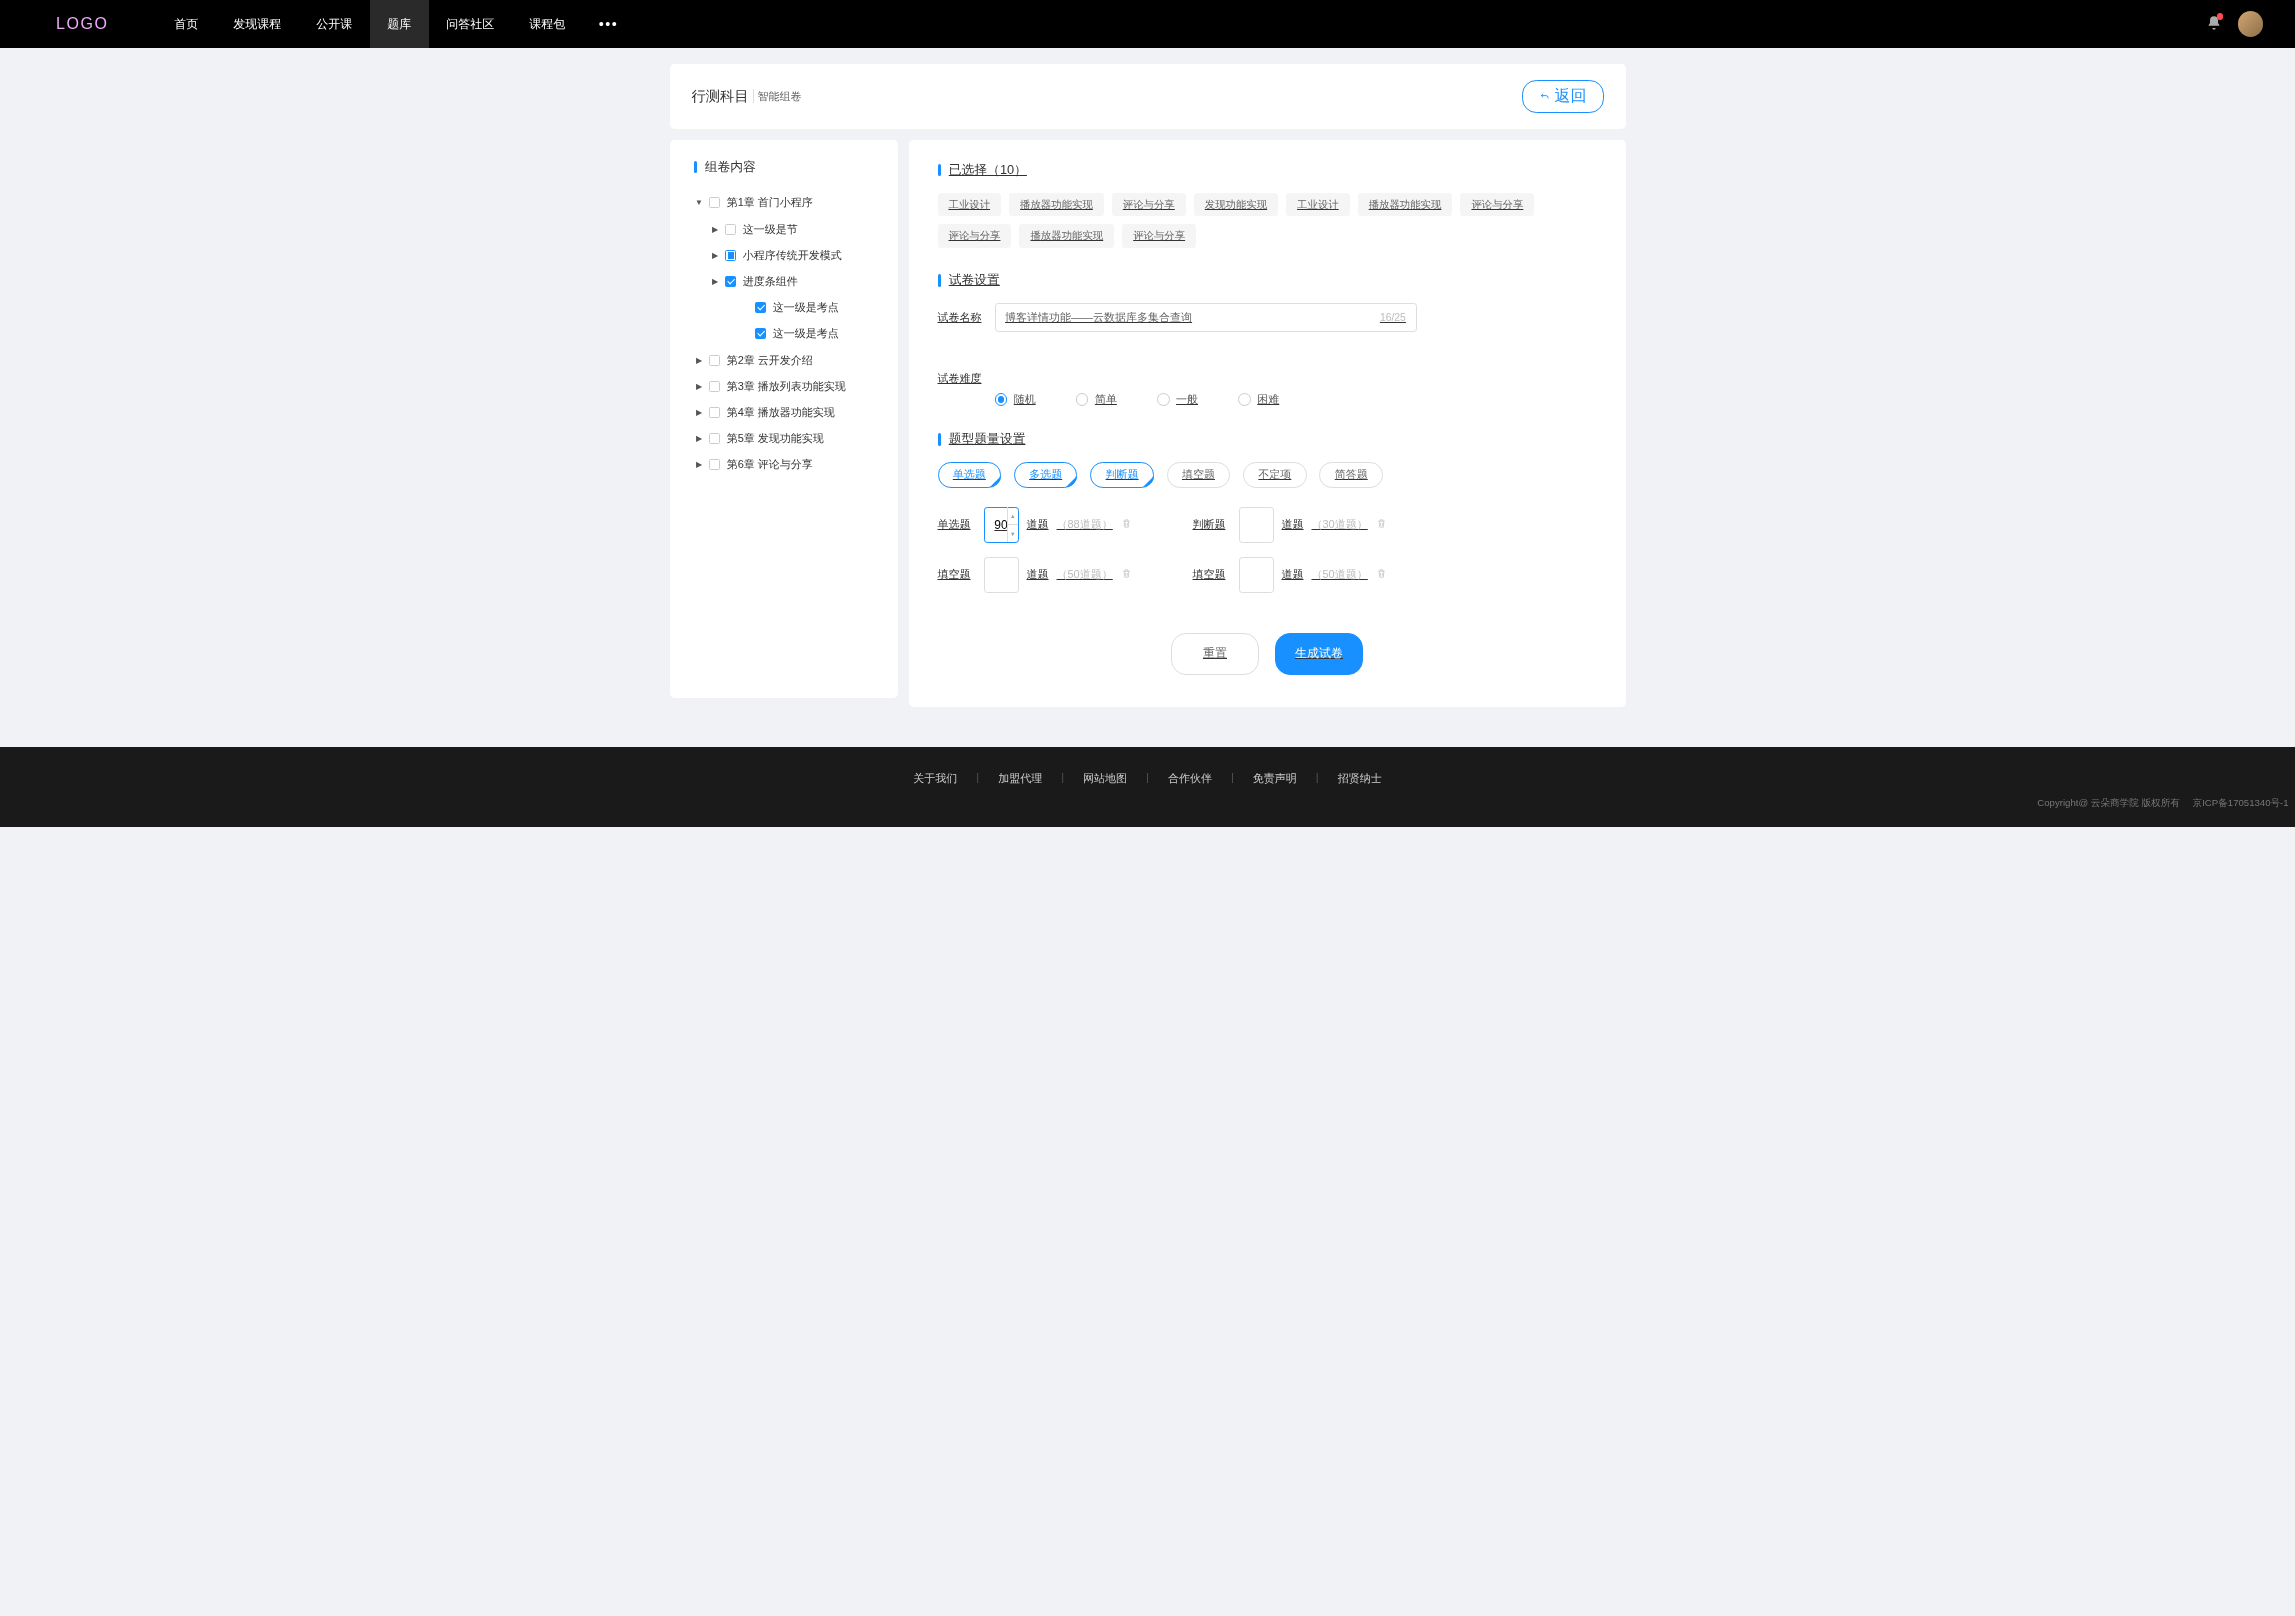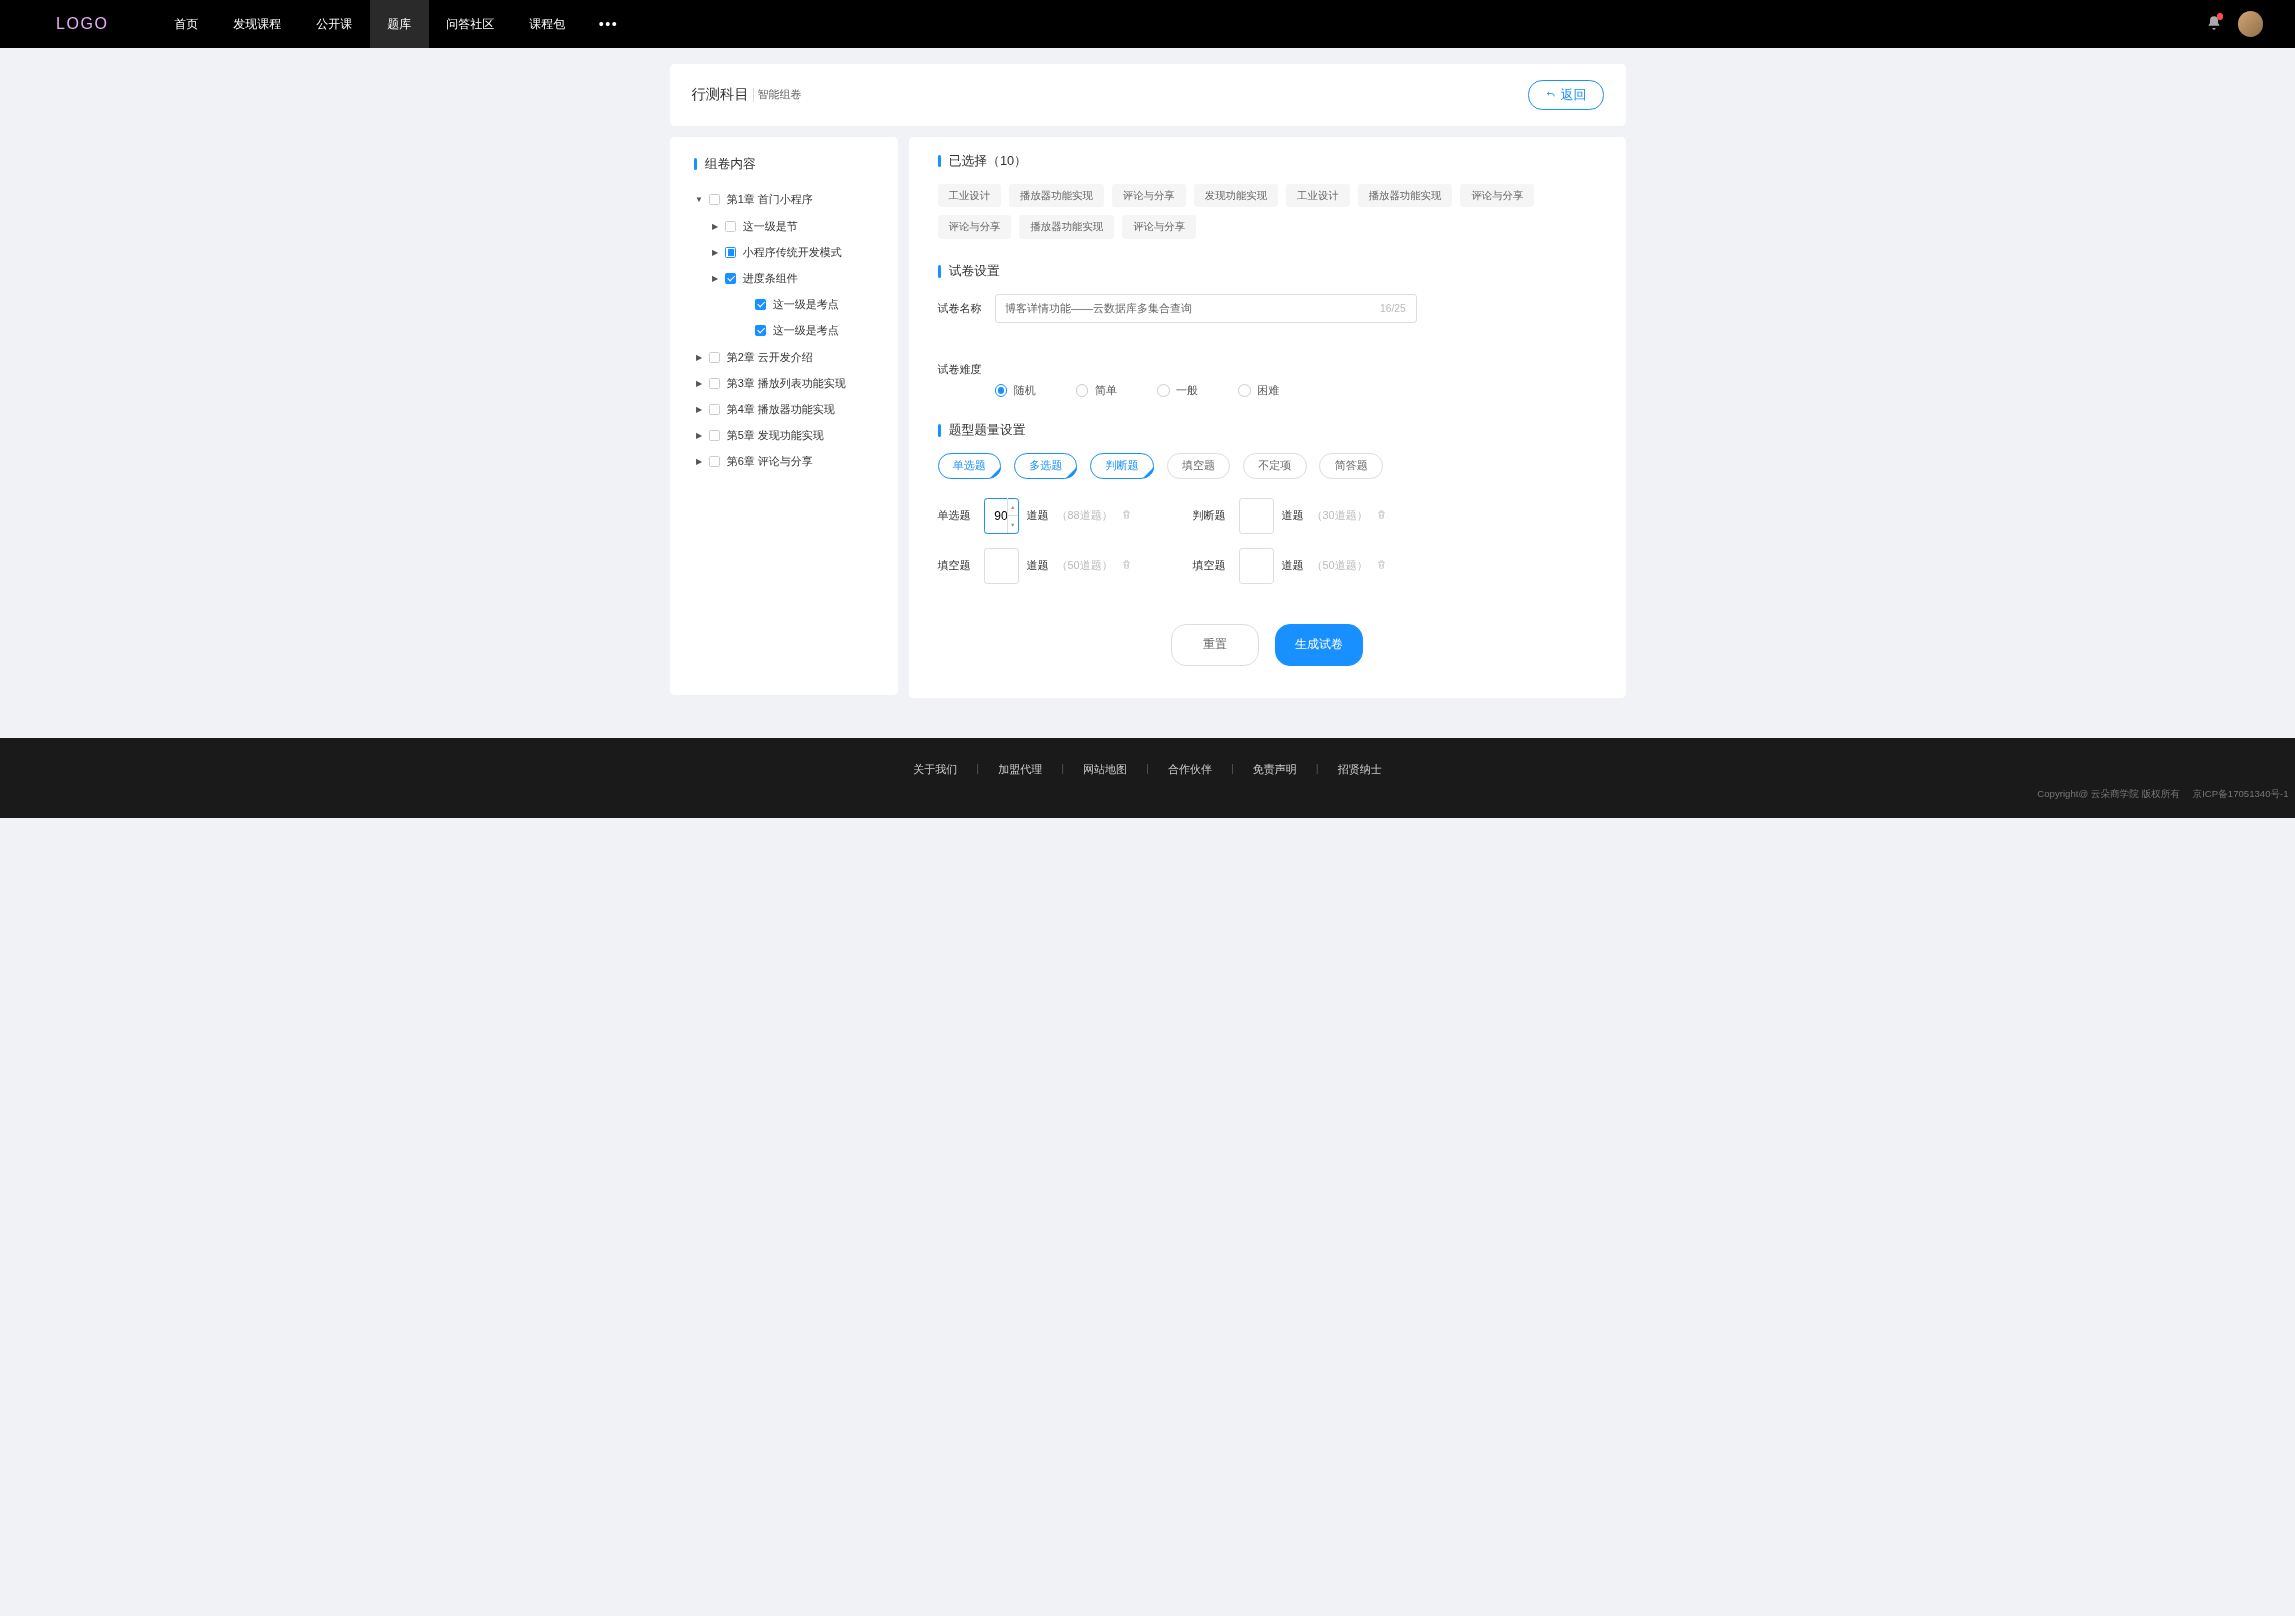--- a/index.html
+++ b/index.html
@@ -18,27 +18,27 @@
 .bell-dot { position: absolute; top: -1.6px; right: -1.6px; width: 6.4px; height: 6.4px; background: #ff4d4f; border-radius: 50%; }
 .avatar { width: 25.5px; height: 25.5px; border-radius: 50%; background: linear-gradient(135deg, #d4a574, #8b6f47); cursor: pointer; }
 
 
 .container { max-width: 956px; margin: 0 auto; padding: 16px 0; }
 .page-header { background: #fff; border-radius: 4.8px; padding: 16px 22px; display: flex; align-items: center; justify-content: space-between; }
 .breadcrumb { display: flex; align-items: center; gap: 4px; }
 .breadcrumb-main { font-size: 14.3px; font-weight: 500; color: #333; }
 .breadcrumb-divider { width: 0.8px; height: 14.3px; background: #ddd; }
 .breadcrumb-sub { font-size: 11px; color: #666; }
-.back-btn { border: 0.8px solid #1890ff; color: #1890ff; background: #fff; border-radius: 14.3px; padding: 4.8px 16px; display: flex; align-items: center; gap: 4.8px; cursor: pointer; font-size: 13px; }
+.back-btn { border: 0.8px solid #1890ff; color: #1890ff; background: #fff; border-radius: 14.3px; padding: 4.8px 16px; display: flex; align-items: center; gap: 4.8px; cursor: pointer; font-size: 16px; }
 .back-btn svg { width: 11px; height: 11px; fill: none; stroke: #1890ff; stroke-width: 2; }
 
 
 .body { display: flex; gap: 11px; margin-top: 11px; align-items: flex-start; }
 .sidebar { width: 228px; background: #fff; border-radius: 4.8px; padding: 19px 24px; min-height: 558px; }
-.main { flex: 1; background: #fff; border-radius: 4.8px; padding: 16px 29px 32px; }
+.main { flex: 1; background: #fff; border-radius: 4.8px; padding: 22px 29px 32px; text-decoration: underline; }
 
 
 .sec-title { font-size: 12.8px; font-weight: 500; color: #333; display: flex; align-items: center; margin-bottom: 14.3px; }
 .sec-title::before { content: ""; width: 3.2px; height: 12.8px; background: #1890ff; margin-right: 8px; border-radius: 1.6px; }
 
 
 .tree { font-size: 11px; color: #333; }
 .tree-node { display: flex; align-items: center; padding: 5.6px 0; cursor: pointer; }
 .tree-arrow { width: 11px; display: inline-flex; justify-content: center; color: #555; font-size: 8px; }
 .tree-check { width: 11px; height: 11px; border: 0.8px solid #ccc; border-radius: 1.6px; margin: 0 6.4px 0 4.8px; flex-shrink: 0; position: relative; }

